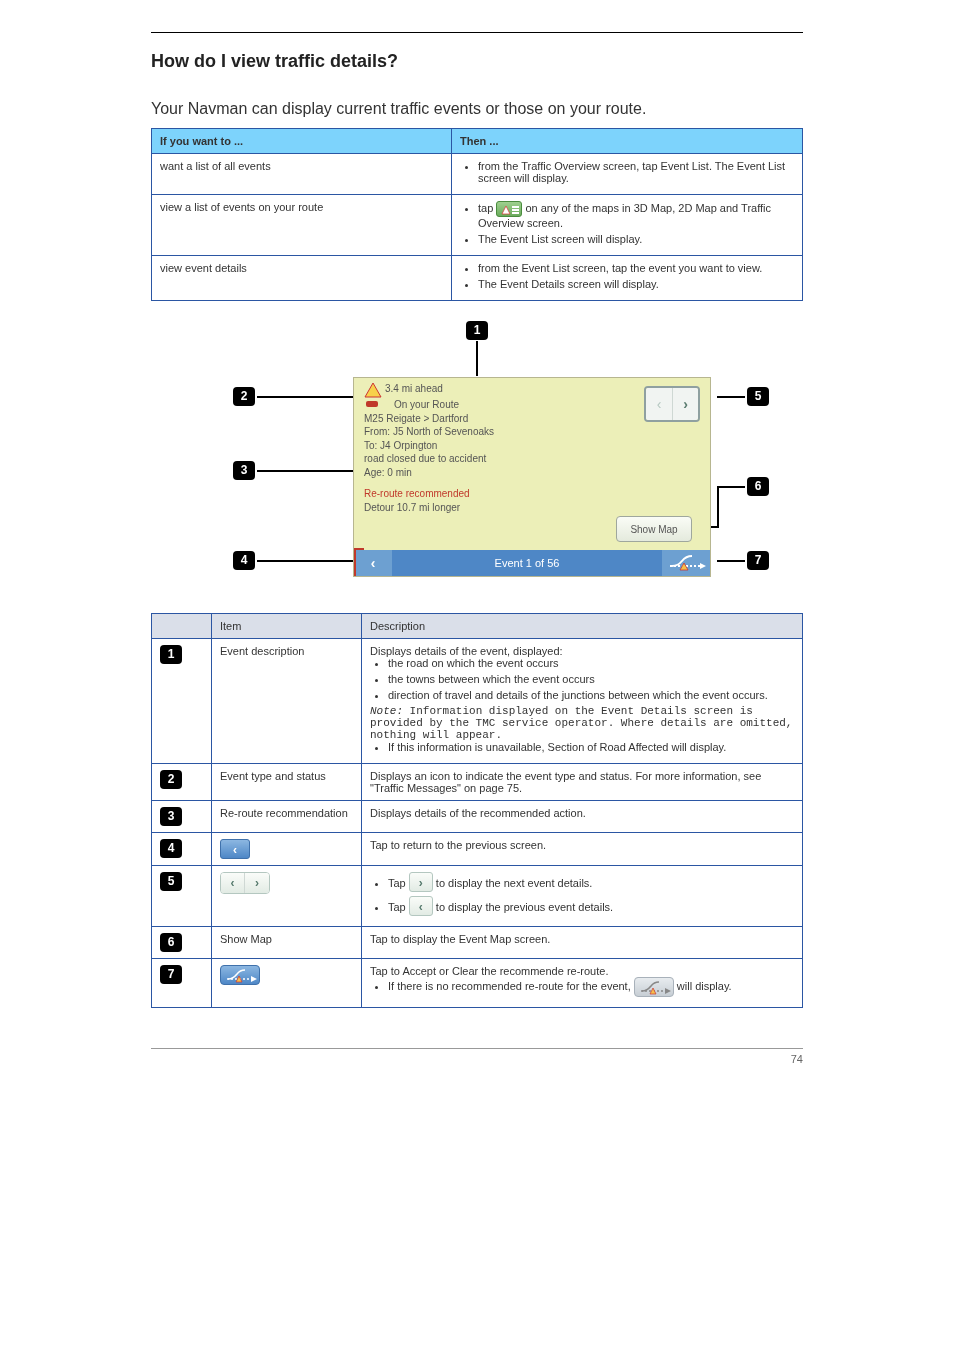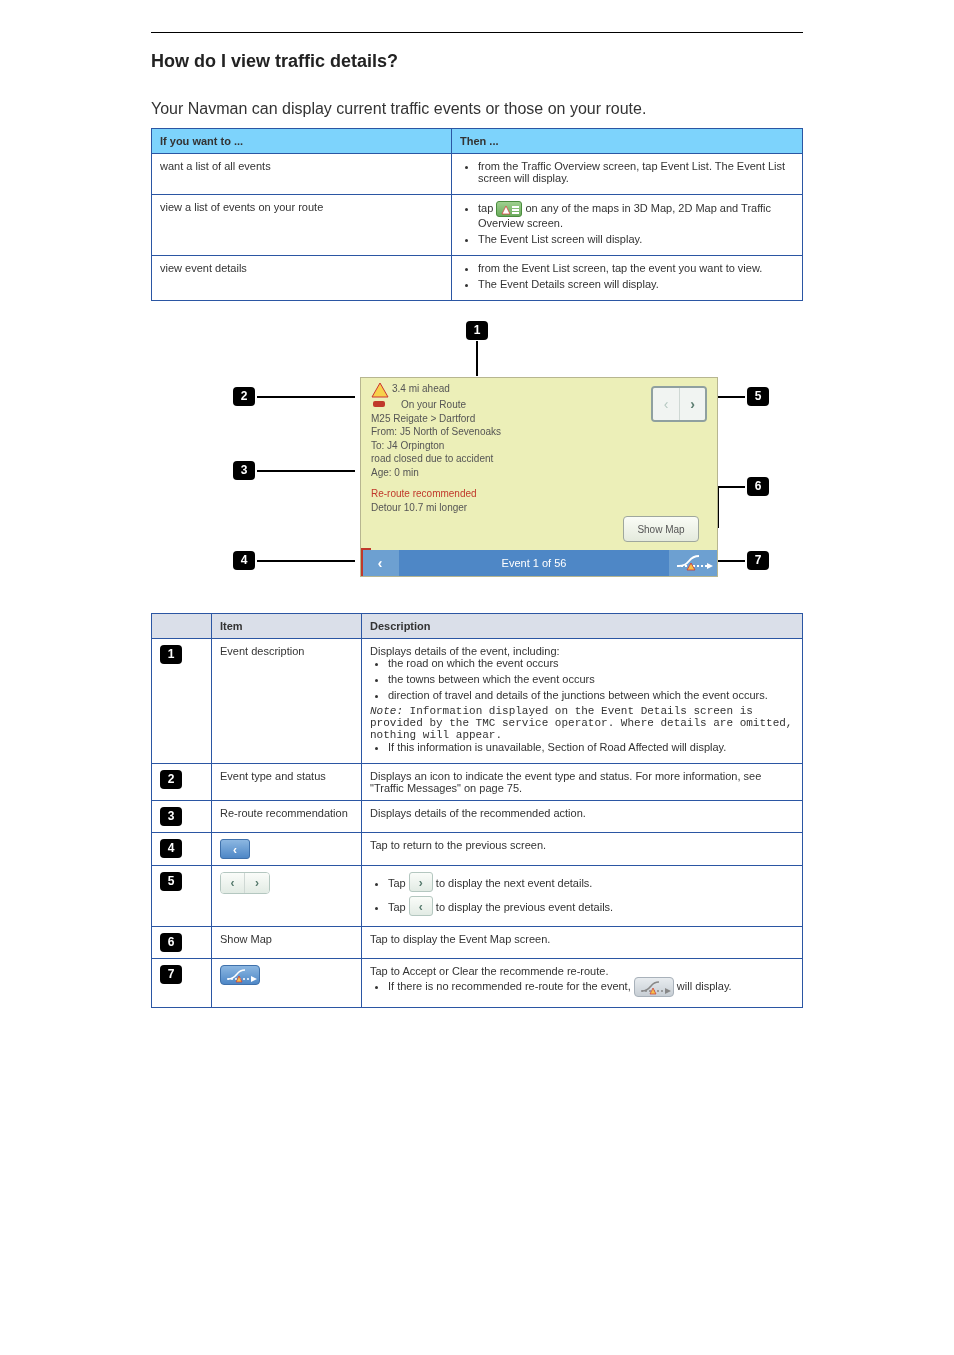--- a/index.html
+++ b/index.html
@@ -69,21 +69,21 @@
     line-height: 19px;
   }
   .diagram .callout-badge { position: absolute; }
   .diagram-line {
     position: absolute;
     background: #000;
   }
 
   .panel {
     position: absolute;
-    left: 173px;
+    left: 166px;
     top: 56px;
     width: 358px;
     height: 200px;
     border: 1px solid #b7b690;
     background: #ecefb8;
     font-family: Arial, sans-serif;
     color: #555;
     font-size: 10px;
   }
   .panel-text {
@@ -156,21 +156,21 @@
   }
   table.callouts th, table.callouts td {
     border: 1px solid #2b56a3;
     padding: 6px 8px;
     vertical-align: top;
     font-size: 11px;
     text-align:left;
   }
   table.callouts thead th {
     background: #dadfe9;
-    font-weight: bold;
+    font-weight: normal;
   }
   .cell-badge {
     display:inline-block;
     width: 22px; height:19px;
     background:#000;color:#fff;border-radius:4px;
     text-align:center;font-weight:bold;line-height:19px;
     font-size:12px;
   }
   .btn-chip {
     display:inline-block;
@@ -355,21 +355,21 @@
       <th style="width:150px;">Item</th>
       <th>Description</th>
     </tr>
   </thead>
   <tbody>
 
     <tr>
       <td class="col-num"><span class="cell-badge">1</span></td>
       <td class="col-item">Event description</td>
       <td>
-        <div>Displays details of the event, including:</div>
+        <div>Displays details of the event, displayed:</div>
         <ul class="bul">
           <li>the road on which the event occurs</li>
           <li>the towns between which the event occurs</li>
           <li>direction of travel and details of the junctions between which the event occurs.</li>
         </ul>
         <div style="margin-top:4px;font-family:Liberation Mono, monospace;"><i><span>Note:</span></i><span> Information displayed on the Event Details screen is provided by the TMC service operator. Where details are omitted, nothing will appear.</span></div>
         <ul class="bul">
           <li>If this information is unavailable, Section of Road Affected will display.</li>
         </ul>
       </td>
@@ -443,14 +443,15 @@
                   </svg>
             </span>
             <span> will display.</span>
           </li>
         </ul>
       </td>
     </tr>
   </tbody>
 </table>
 
+<div class="footer-page">74</div>
 
 </div>
 
 </body></html>

